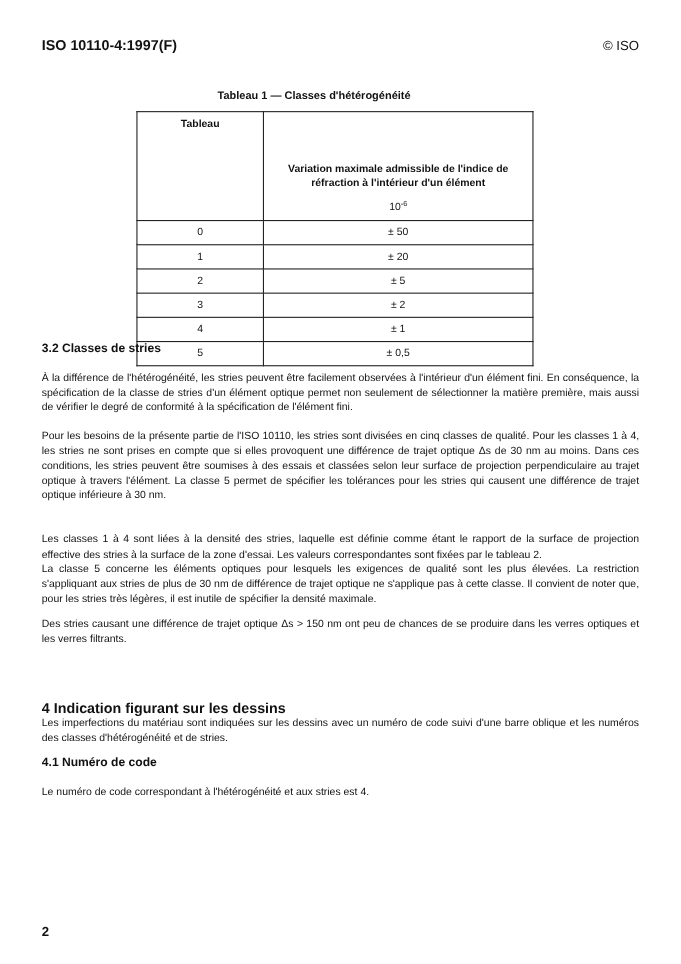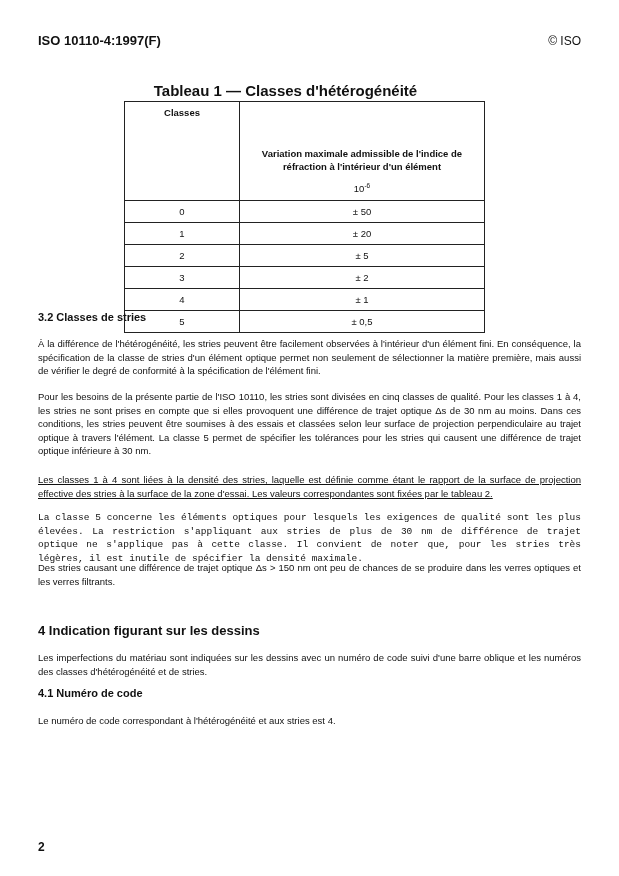--- a/index.html
+++ b/index.html
@@ -1,21 +1,21 @@
 <!DOCTYPE html>
 <html><head>
 <meta charset="utf-8">
 <style>
   html, body { margin: 0; padding: 0; background: #ffffff; }
   body { width: 619px; height: 876px; position: relative; overflow: hidden;
          font-family: "Liberation Sans", sans-serif; color: #111; }
   .abs { position: absolute; }
   .hdr-left { left: 38px; top: 33px; font-size: 13px; font-weight: bold; }
   .hdr-right { right: 38px; top: 34px; font-size: 12px; }
-  .tbl-caption { left: 0; width: 571px; top: 82px; text-align: center; font-size: 15px; font-weight: bold; }
+  .tbl-caption { left: 0; width: 571px; top: 82px; text-align: center; font-size: 10px; font-weight: bold; }
   table.t1 { position: absolute; left: 124px; top: 101px; width: 361px; border-collapse: collapse; font-size: 9.5px; }
   table.t1 td, table.t1 th { border: 1px solid #222; text-align: center; padding: 0; }
   table.t1 th { font-weight: bold; vertical-align: top; }
   table.t1 th.c1 { width: 114px; padding-top: 5px; }
   table.t1 th.c2 { padding-top: 5px; line-height: 13px; }
   table.t1 .unit { font-weight: normal; display: block; margin-top: 6px; margin-bottom: 5px; }
   table.t1 .unit sup { font-size: 6.5px; }
   table.t1 td { height: 21px; }
   .h2 { left: 38px; font-size: 11px; font-weight: bold; text-align: right; }
   .h1 { left: 38px; font-size: 13px; font-weight: bold; }
@@ -26,21 +26,21 @@
 <body>
 
 <div class="abs hdr-left">ISO 10110-4:1997(F)</div>
 <div class="abs hdr-right">© ISO</div>
 
 <div class="abs tbl-caption">Tableau 1 — Classes d'hétérogénéité</div>
 
 <table class="t1">
   <tbody>
       <tr>
-    <th class="c1">Classes</th>
+    <th class="c1">Tableau</th>
     <th class="c2">
       <span style="display:block;padding:0 14px;margin-top:40px;">Variation maximale admissible de l'indice de réfraction à l'intérieur d'un élément</span>
       <span class="unit"><span>10</span><sup>-6</sup></span>
     </th>
   </tr>
   <tr>
     <td>0</td>
     <td>± 50</td>
   </tr>
   <tr>
@@ -63,23 +63,23 @@
     <td>5</td>
     <td>± 0,5</td>
   </tr>
 </tbody>
   </table>
 
 <div class="abs h2" style="top:311px;">3.2  Classes de stries</div>
 
 <div class="abs para" style="top:337px;">À la différence de l'hétérogénéité, les stries peuvent être facilement observées à l'intérieur d'un élément fini. En conséquence, la spécification de la classe de stries d'un élément optique permet non seulement de sélectionner la matière première, mais aussi de vérifier le degré de conformité à la spécification de l'élément fini.</div>
 <div class="abs para" style="top:390px;">Pour les besoins de la présente partie de l'ISO 10110, les stries sont divisées en cinq classes de qualité. Pour les classes 1 à 4, les stries ne sont prises en compte que si elles provoquent une différence de trajet optique Δs de 30 nm au moins. Dans ces conditions, les stries peuvent être soumises à des essais et classées selon leur surface de projection perpendiculaire au trajet optique à travers l'élément. La classe 5 permet de spécifier les tolérances pour les stries qui causent une différence de trajet optique inférieure à 30 nm.</div>
-<div class="abs para" style="top:473px;text-decoration:underline;">Les classes 1 à 4 sont liées à la densité des stries, laquelle est définie comme étant le rapport de la surface de projection effective des stries à la surface de la zone d'essai. Les valeurs correspondantes sont fixées par le tableau 2.</div>
-<div class="abs para" style="top:511px;font-family:Liberation Mono, monospace;">La classe 5 concerne les éléments optiques pour lesquels les exigences de qualité sont les plus élevées. La restriction s'appliquant aux stries de plus de 30 nm de différence de trajet optique ne s'applique pas à cette classe. Il convient de noter que, pour les stries très légères, il est inutile de spécifier la densité maximale.</div>
+<div class="abs para" style="top:484px;">Les classes 1 à 4 sont liées à la densité des stries, laquelle est définie comme étant le rapport de la surface de projection effective des stries à la surface de la zone d'essai. Les valeurs correspondantes sont fixées par le tableau 2.</div>
+<div class="abs para" style="top:511px;">La classe 5 concerne les éléments optiques pour lesquels les exigences de qualité sont les plus élevées. La restriction s'appliquant aux stries de plus de 30 nm de différence de trajet optique ne s'applique pas à cette classe. Il convient de noter que, pour les stries très légères, il est inutile de spécifier la densité maximale.</div>
 <div class="abs para" style="top:561px;">Des stries causant une différence de trajet optique Δs &gt; 150 nm ont peu de chances de se produire dans les verres optiques et les verres filtrants.</div>
 
-<div class="abs h1" style="top:623px;">4  Indication figurant sur les dessins</div>
+<div class="abs h1" style="top:636px;">4  Indication figurant sur les dessins</div>
 <div class="abs para" style="top:651px;">Les imperfections du matériau sont indiquées sur les dessins avec un numéro de code suivi d'une barre oblique et les numéros des classes d'hétérogénéité et de stries.</div>
 
 <div class="abs h2" style="top:687px;">4.1  Numéro de code</div>
 <div class="abs para" style="top:714px;">Le numéro de code correspondant à l'hétérogénéité et aux stries est 4.</div>
 
 <div class="abs page-num">2</div>
 
 </body></html>

